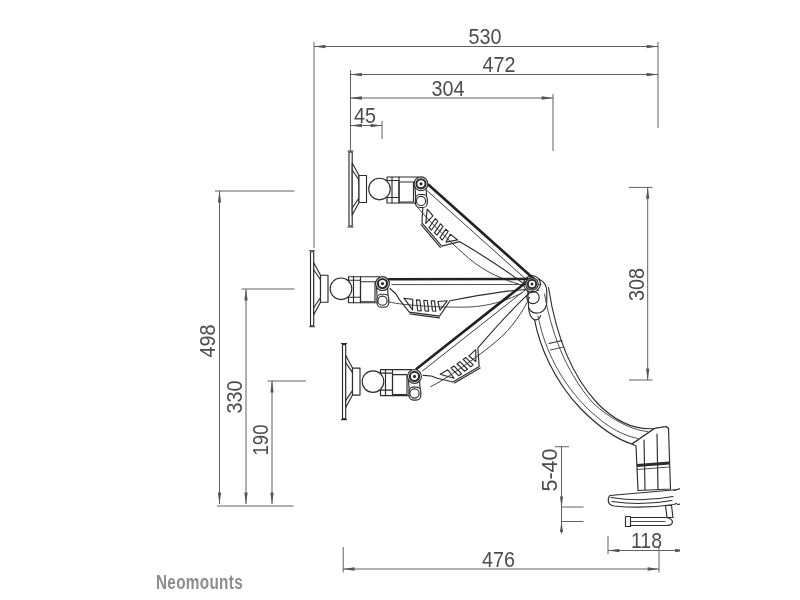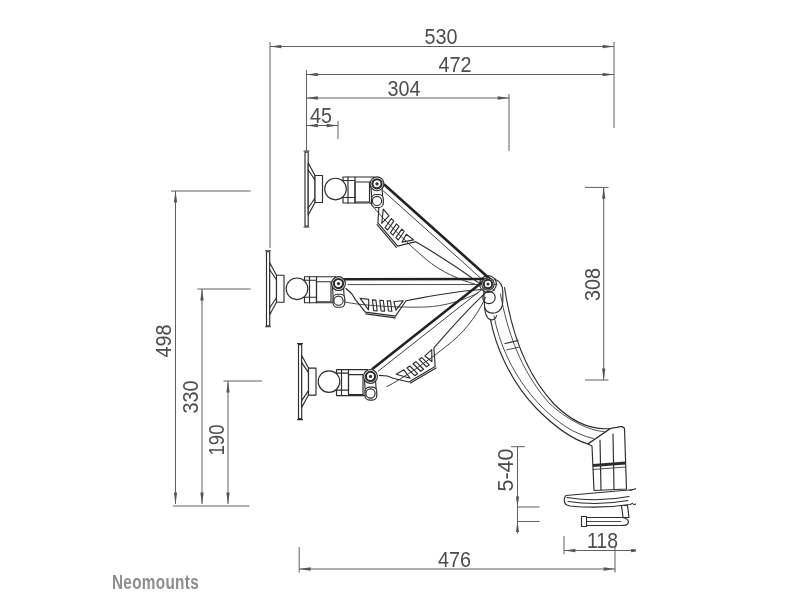--- a/index.html
+++ b/index.html
@@ -1,16 +1,16 @@
 <!DOCTYPE html>
 <html><head>
 <meta charset="utf-8">
 <style>
   html,body{margin:0;padding:0;background:#ffffff;}
-  .page{position:relative;width:636px;height:600px;background:#ffffff;overflow:hidden;}
+  .page{position:relative;width:636px;height:600px;background:#ffffff;overflow:hidden;padding-left:44px;}
   svg{display:block;}
   text{font-family:"Liberation Sans","DejaVu Sans",sans-serif;}
   .dimtxt{font-size:22.5px;fill:#4c4c4c;}
   .brandtxt{font-size:19.5px;font-weight:bold;fill:#8d8d8d;letter-spacing:0.4px;}
   .dl{stroke:#606060;stroke-width:1;fill:none;}
   .arrfill{fill:#555555;stroke:none;}
   .dw{stroke:#2d2d2d;stroke-width:1.15;fill:none;stroke-linejoin:round;stroke-linecap:round;}
   .dwf{stroke:#2d2d2d;stroke-width:1.15;fill:#ffffff;stroke-linejoin:round;stroke-linecap:round;}
   .rod{stroke:#222222;stroke-width:2.6;fill:none;stroke-linecap:round;}
   .thin{stroke:#3a3a3a;stroke-width:0.9;fill:none;stroke-linecap:round;}

